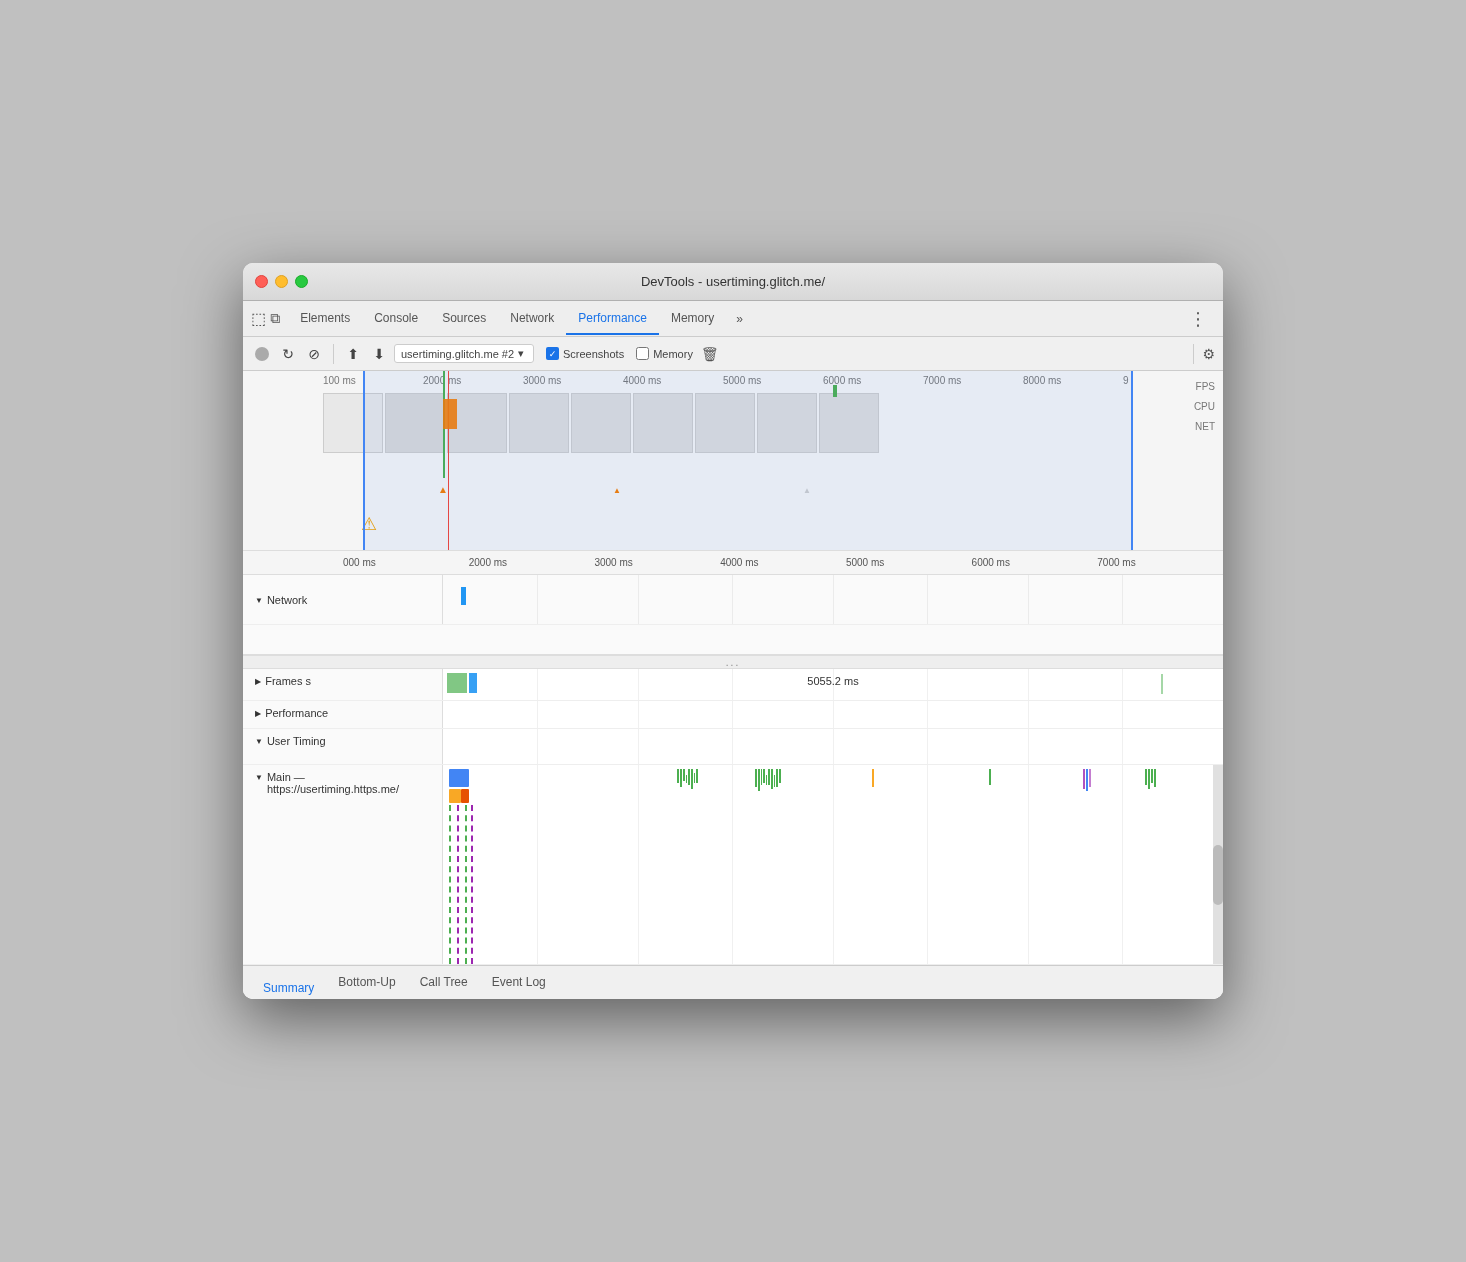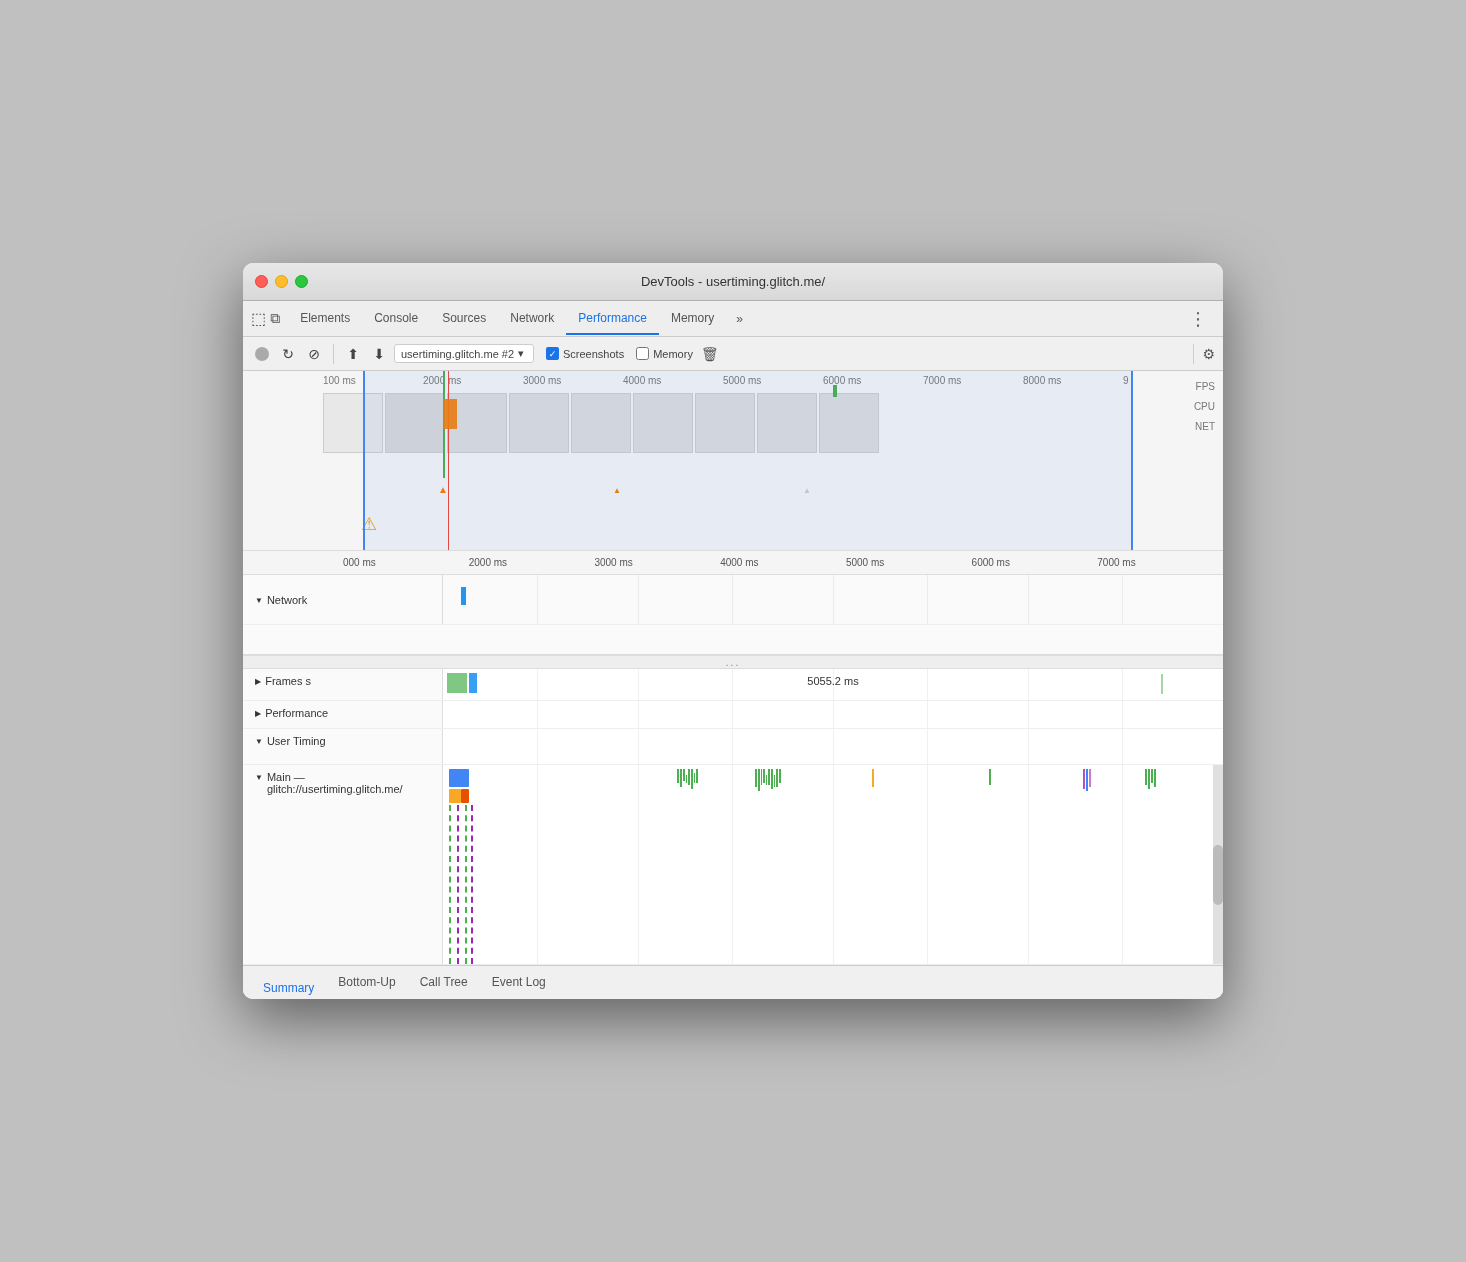--- a/index.html
+++ b/index.html
@@ -684,21 +684,21 @@
           <div class="vgrid" style="left:50%;"></div>
           <div class="vgrid" style="left:62%;"></div>
           <div class="vgrid" style="left:75%;"></div>
           <div class="vgrid" style="left:87%;"></div>
         </div>
       </div>
 
       <div class="timeline-row tall" style="flex:1;">
         <div class="timeline-row-label" style="align-items:flex-start; padding-top:6px;">
           <span class="triangle">▼</span>
-          <span>Main — <span>glitch://usertiming.glitch.me/</span></span>
+          <span>Main — <span>https://usertiming.https.me/</span></span>
         </div>
         <div class="timeline-row-content">
 
           <div class="vgrid" style="left:12%;"></div>
           <div class="vgrid" style="left:25%;"></div>
           <div class="vgrid" style="left:37%;"></div>
           <div class="vgrid" style="left:50%;"></div>
           <div class="vgrid" style="left:62%;"></div>
           <div class="vgrid" style="left:75%;"></div>
           <div class="vgrid" style="left:87%;"></div>

